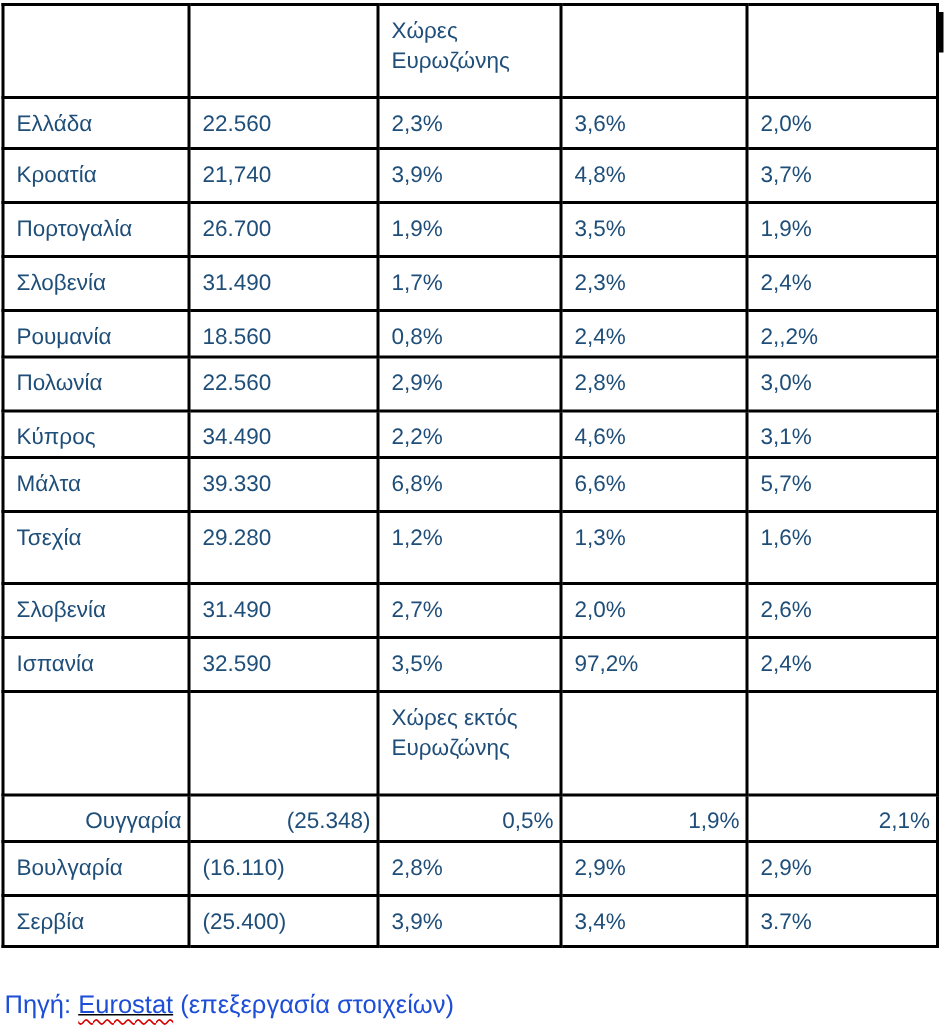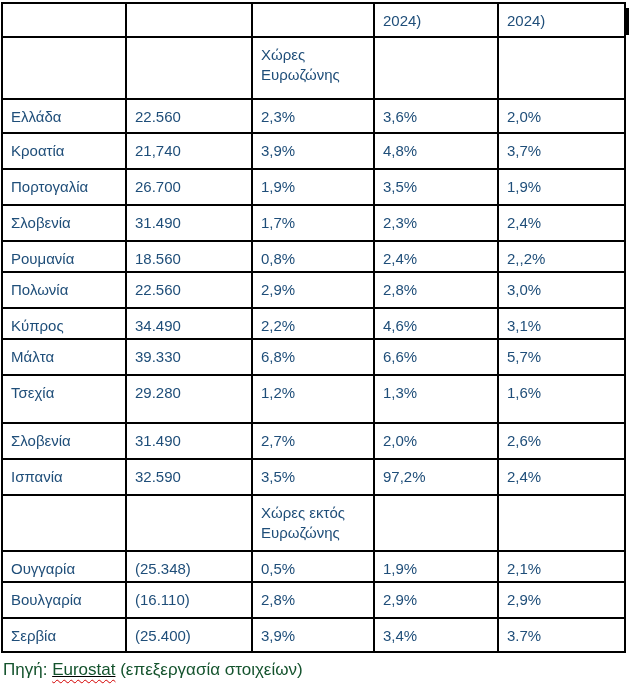--- a/index.html
+++ b/index.html
@@ -31,21 +31,21 @@
     color: #1F4E79;
     overflow: hidden;
     white-space: pre-line;
   }
   .footer-note {
     position: absolute;
     left: 3px;
     top: 659px;
     font-size: 17px;
     line-height: 21px;
-    color: #14532d;
+    color: #1d4ed8;
   }
   .eurostat-link {
     text-decoration: underline;
     text-decoration-color: #000000;
   }
   .eurostat-link .spell-squiggle {
     text-decoration: underline wavy #d40000;
     text-decoration-thickness: 1px;
     text-underline-offset: 4px;
   }
@@ -63,27 +63,20 @@
 
 <table class="doc-table">
   <colgroup>
     <col style="width:124px">
     <col style="width:126px">
     <col style="width:122px">
     <col style="width:124px">
     <col style="width:127px">
   </colgroup>
   <tbody>
-      <tr style="height: 34px;">
-        <td></td>
-        <td></td>
-        <td></td>
-        <td>2024)</td>
-        <td>2024)</td>
-      </tr>
       <tr style="height: 62px;">
         <td></td>
         <td></td>
         <td>Χώρες Ευρωζώνης</td>
         <td></td>
         <td></td>
       </tr>
       <tr style="height: 34px;">
         <td>Ελλάδα</td>
         <td>22.560</td>
@@ -154,28 +147,28 @@
         <td>2,0%</td>
         <td>2,6%</td>
       </tr>
       <tr style="height: 36px;">
         <td>Ισπανία</td>
         <td>32.590</td>
         <td>3,5%</td>
         <td>97,2%</td>
         <td>2,4%</td>
       </tr>
-      <tr style="height: 56px;">
+      <tr style="height: 69px;">
         <td></td>
         <td></td>
         <td>Χώρες εκτός Ευρωζώνης</td>
         <td></td>
         <td></td>
       </tr>
-      <tr style="height: 28px;">
+      <tr style="height: 28px; text-align: right;">
         <td>Ουγγαρία</td>
         <td>(25.348)</td>
         <td>0,5%</td>
         <td>1,9%</td>
         <td>2,1%</td>
       </tr>
       <tr style="height: 36px;">
         <td>Βουλγαρία</td>
         <td>(16.110)</td>
         <td>2,8%</td>

